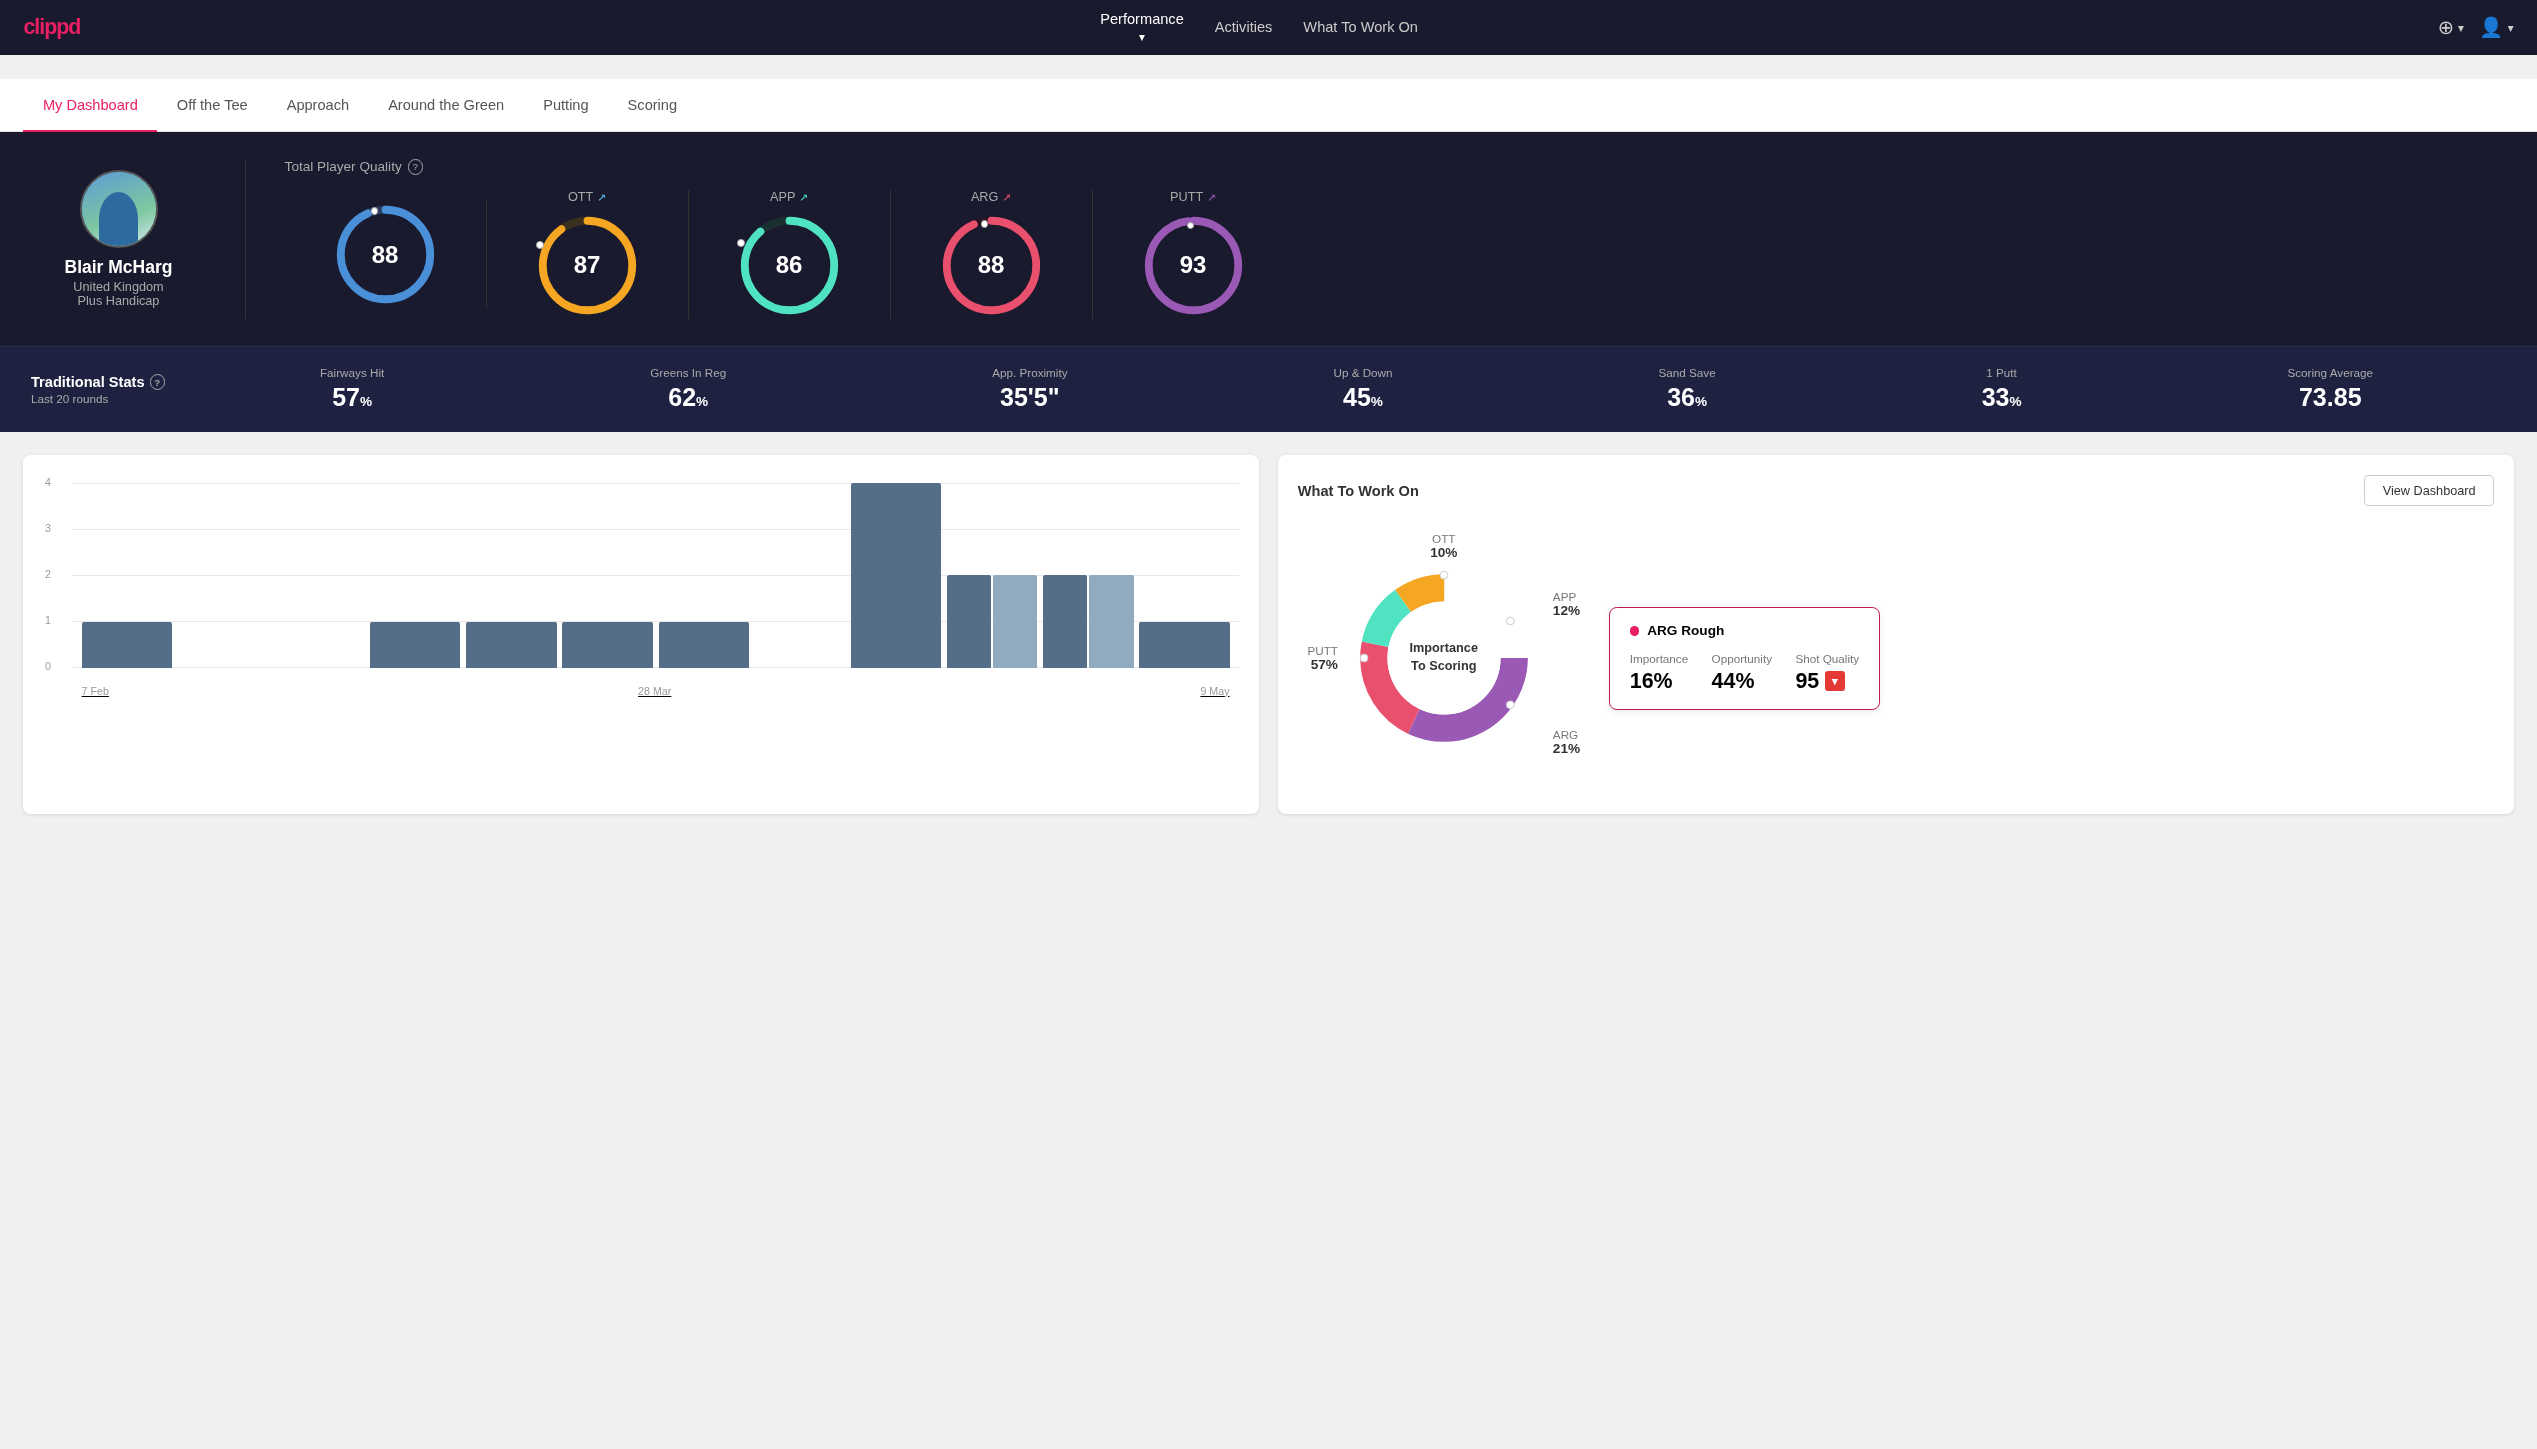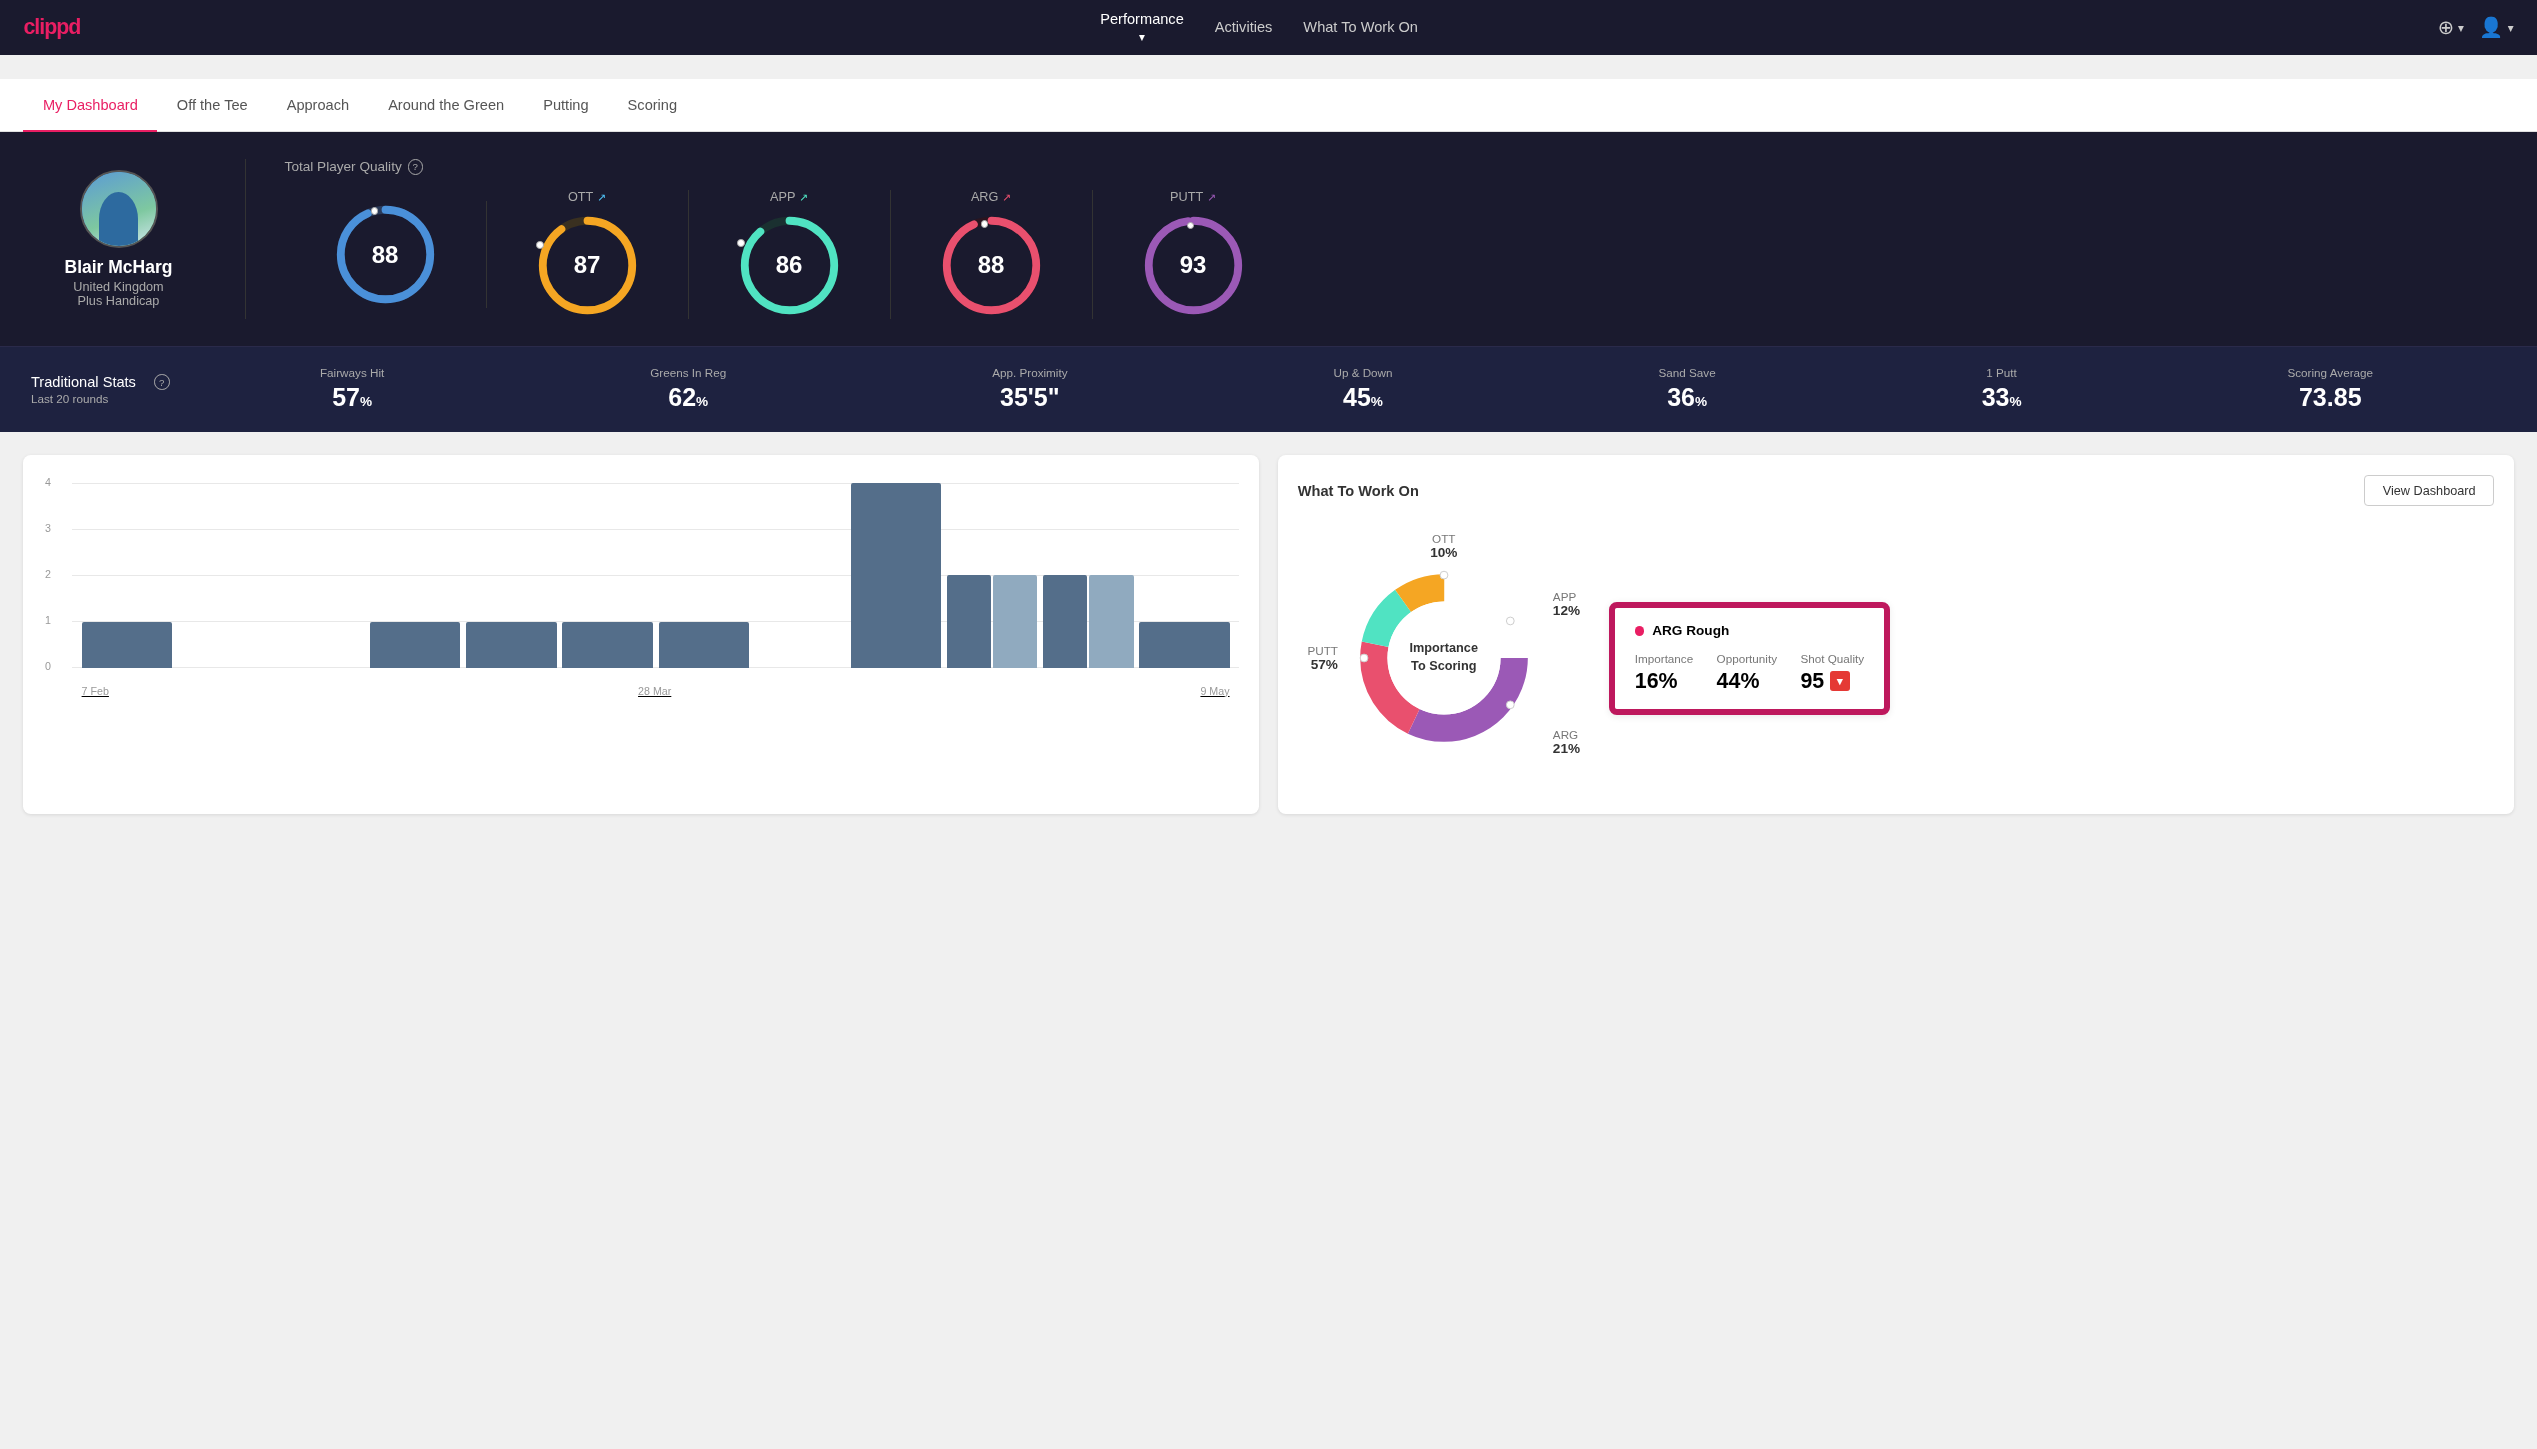--- a/index.html
+++ b/index.html
@@ -119,21 +119,21 @@
     
     .stats-bar {
       background: #1e2240;
       padding: 19.5px 31px;
       color: #fff;
       display: flex;
       align-items: center;
       border-top: 1px solid #2a2a4a;
     }
     .stats-label { min-width: 156px; }
-    .stats-label h3 { font-size: 14.6px; font-weight: 400; display: flex; align-items: flex-end; gap: 18px; }
+    .stats-label h3 { font-size: 14.6px; font-weight: 700; display: flex; align-items: flex-end; gap: 5px; }
     .stats-label p { font-size: 11.7px; color: #aaa; margin-top: 1.9px; }
     .stats-items { display: flex; flex: 1; justify-content: space-around; }
     .stat-item { text-align: center; }
     .stat-name { font-size: 11.7px; color: #aaa; margin-bottom: 3.9px; }
     .stat-value { font-size: 25px; font-weight: 700; }
     .stat-unit { font-size: 13.6px; }
 
     
     .main-content {
       display: flex;
@@ -202,21 +202,21 @@
       display: flex; justify-content: space-between; padding: 0 9.7px; text-decoration: underline;
     }
     .x-label { font-size: 10.7px; color: #999; }
 
     
     .work-on-content { display: flex; gap: 19.5px; align-items: center; }
 
     
     .info-card {
       background: #fff;
-      border: 6px solid #be185d;
+      border: 1px solid #be185d;
       border-radius: 7.8px;
       padding: 15.6px 19.5px;
       min-width: 234px;
       box-shadow: 0 1.9px 7.8px rgba(0,0,0,0.08);
     }
     .info-card-title {
       display: flex; align-items: center; gap: 7.8px;
       font-size: 13.6px; font-weight: 600; margin-bottom: 13.6px;
     }
     .dot-pink { width: 9.7px; height: 9.7px; border-radius: 50%; background: #e91e63; }

